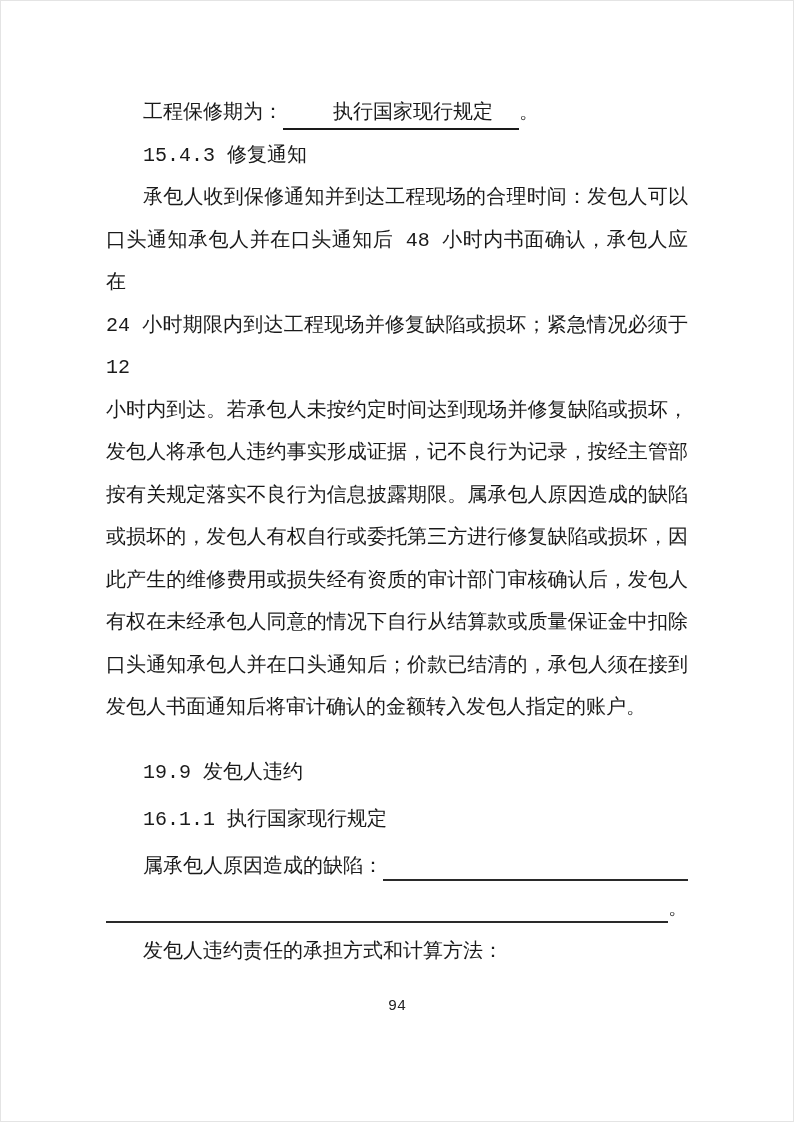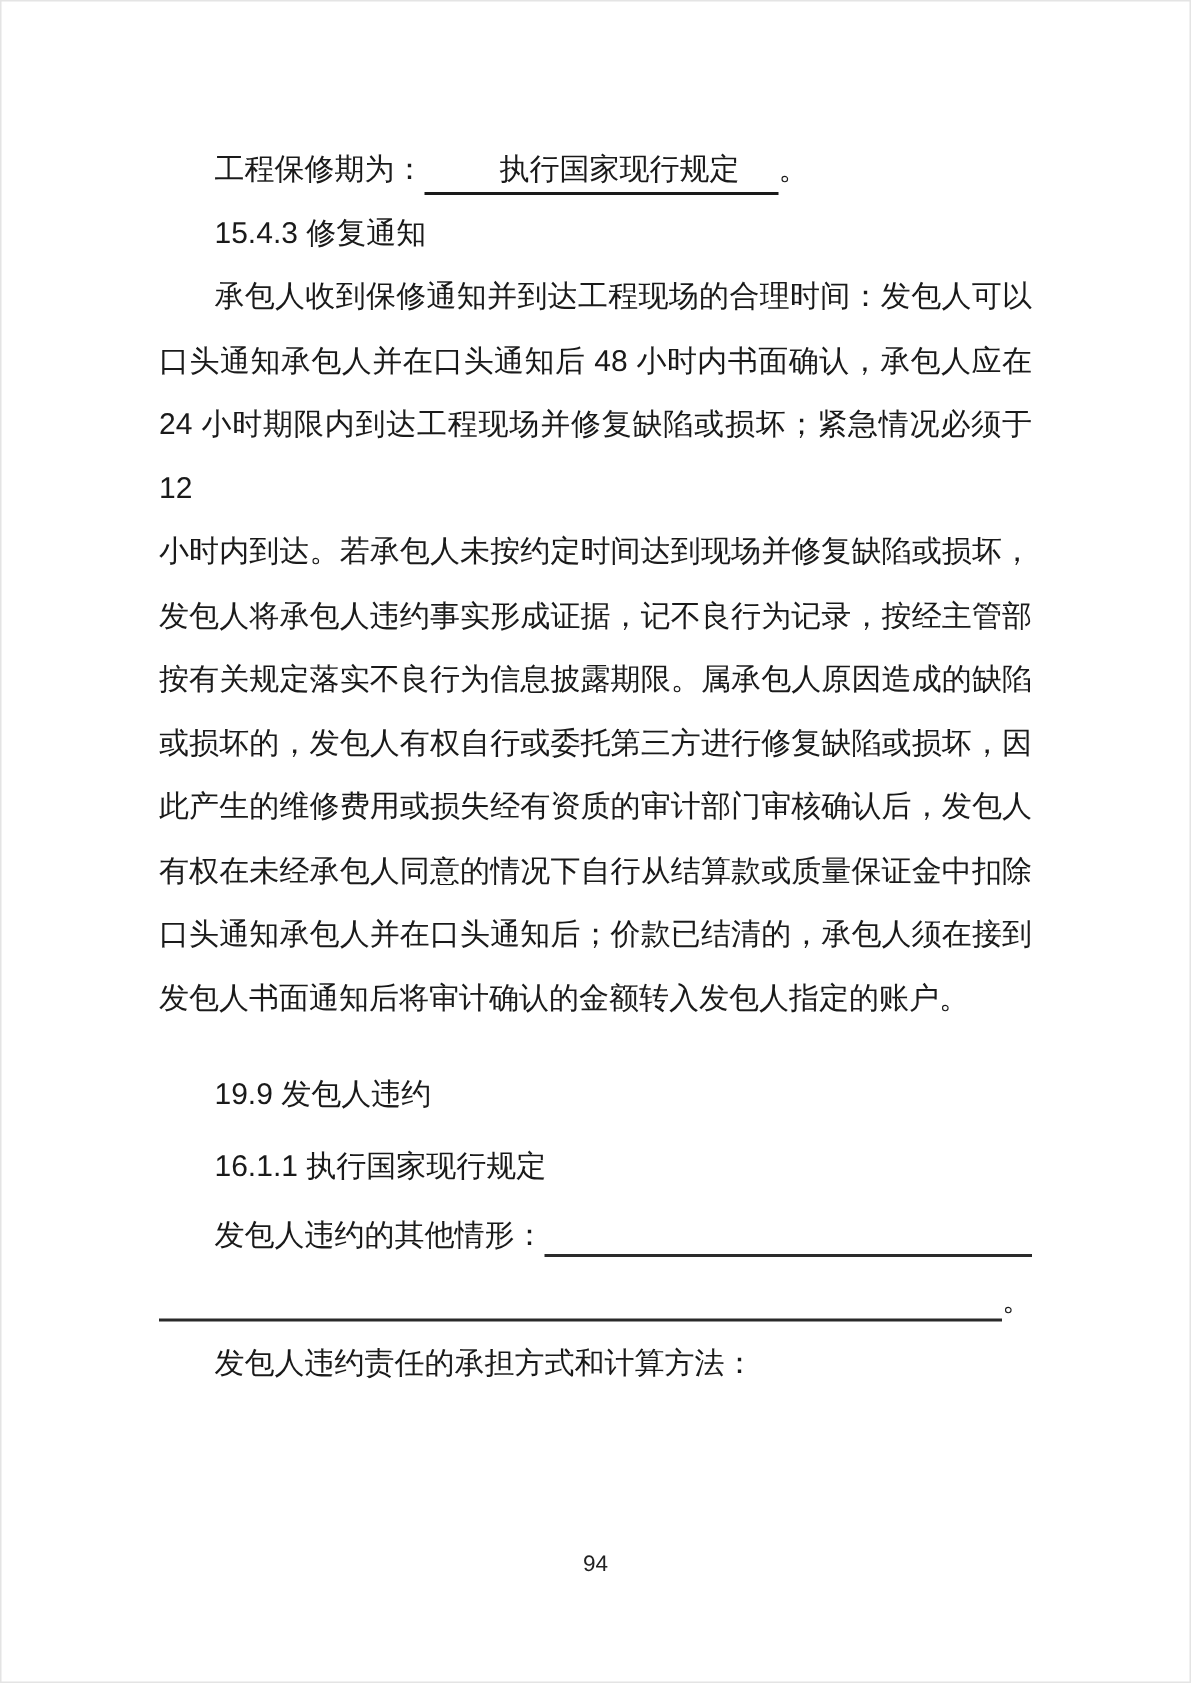--- a/index.html
+++ b/index.html
@@ -3,21 +3,21 @@
 <meta charset="utf-8">
 <style>
   html,body{margin:0;padding:0;background:#ffffff;}
   .page{
     position:relative;
     width:794px;height:1122px;
     box-sizing:border-box;
     padding:92px 106px 0 106px;
     background:#ffffff;
     box-shadow:inset 0 0 0 1px #e4e4e4;
-    font-family:Liberation Sans, sans-serif;
+    font-family:Liberation Mono, monospace;
     color:#1a1a1a;
     font-size:20px;
     overflow:hidden;
   }
   .line{line-height:42.5px;white-space:nowrap;}
   .indent2{text-indent:37px;}
   .jline{
     line-height:42.5px;
     text-align:justify;
     text-align-last:justify;
@@ -45,21 +45,21 @@
     border-bottom:2px solid #2a2a2a;
   }
   .blank-fixed{
     flex:0 0 auto;
     width:562px;
     height:33px;
     border-bottom:2px solid #2a2a2a;
   }
   .footer{
     position:absolute;
-    left:0;top:1032px;
+    left:0;top:996px;
     width:794px;
     text-align:center;
     font-size:15px;
     line-height:22px;
     color:#222;
   }
 </style>
 </head>
 <body>
 
@@ -82,21 +82,21 @@
     <div class="jline">口头通知承包人并在口头通知后；价款已结清的，承包人须在接到</div>
     <div class="plainline">发包人书面通知后将审计确认的金额转入发包人指定的账户。</div>
   </div>
 
 
   <div class="line indent2 m-before-16-1">19.9 发包人违约</div>
 
   <div class="line indent2 m-before-16-1-1">16.1.1 执行国家现行规定</div>
 
   <div class="flexline m-before-other">
-    <span class="indent2" style="text-indent:0;padding-left:37px;">发包人违约的其他情形：</span>
+    <span class="indent2" style="text-indent:0;padding-left:37px;">属承包人原因造成的缺陷：</span>
     <span class="blank-fill"></span>
   </div>
 
   <div class="flexline">
     <span class="blank-fixed"></span>
     <span>。</span>
   </div>
 
 
   <div class="line indent2">发包人违约责任的承担方式和计算方法：</div>

